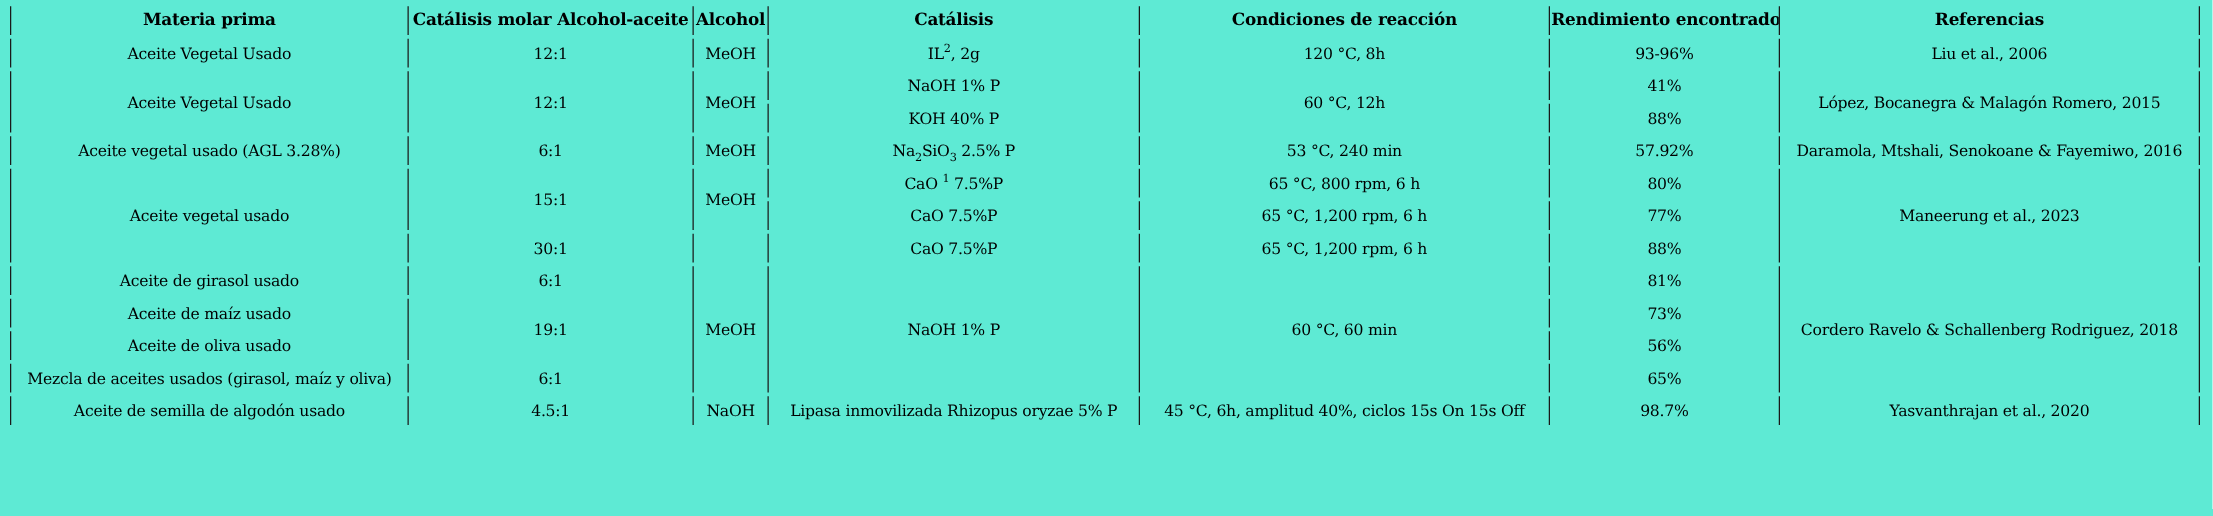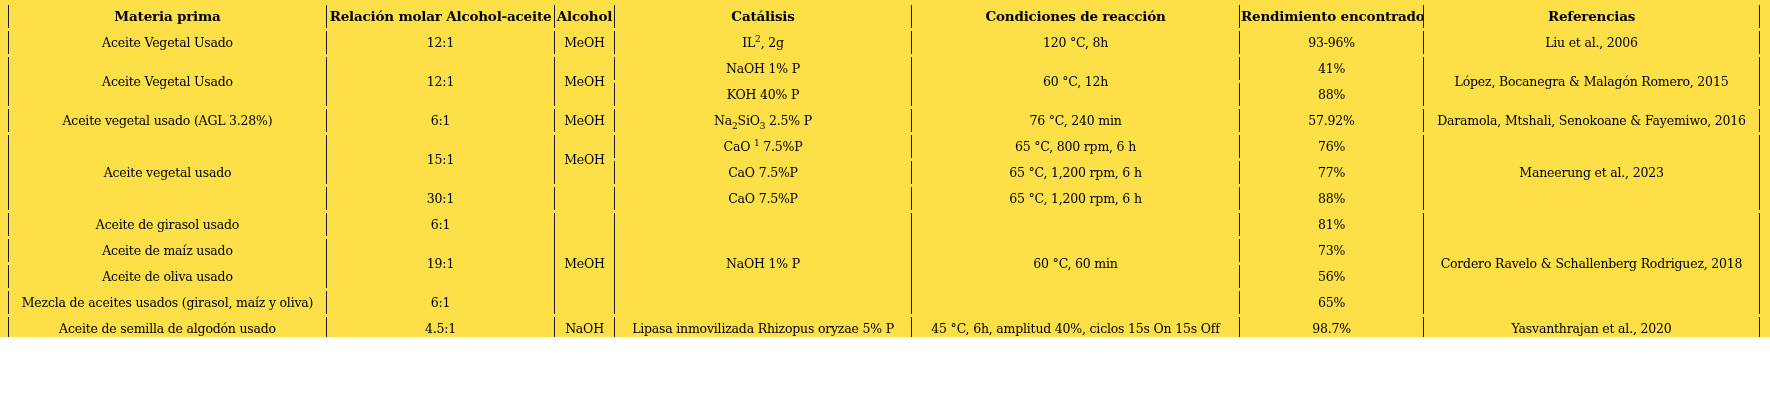--- a/index.html
+++ b/index.html
@@ -3,22 +3,22 @@
 <meta charset="utf-8">
 <style>
   html, body {
     margin: 0;
     padding: 0;
     background: #ffffff;
   }
   .page {
     position: relative;
     width: 1770px;
-    height: 337px;
-    background: #fde047;
+    height: 413px;
+    background: #5eead4;
     overflow: hidden;
     font-family: "DejaVu Serif", serif;
     color: #000000;
   }
   table.lit-table {
     position: absolute;
     left: 8px;
     top: 2px;
     width: 1752px;
     table-layout: fixed;
@@ -73,21 +73,21 @@
         <col class="col-1">
         <col class="col-2">
         <col class="col-3">
         <col class="col-4">
         <col class="col-5">
         <col class="col-6">
       </colgroup>
     <thead>
         <tr>
           <th>Materia prima</th>
-          <th>Relación molar Alcohol-aceite</th>
+          <th>Catálisis molar Alcohol-aceite</th>
           <th>Alcohol</th>
           <th>Catálisis</th>
           <th>Condiciones de reacción</th>
           <th>Rendimiento encontrado</th>
           <th class="last">Referencias</th>
         </tr>
       </thead>
     <tbody>
         <tr>
           <td>Aceite Vegetal Usado</td>
@@ -109,31 +109,31 @@
         </tr>
         <tr>
           <td>KOH 40% P</td>
           <td>88%</td>
         </tr>
         <tr>
           <td>Aceite vegetal usado (AGL 3.28%)</td>
           <td>6:1</td>
           <td>MeOH</td>
           <td>Na<sub>2</sub>SiO<sub>3</sub> 2.5% P</td>
-          <td>76 °C, 240 min</td>
+          <td>53 °C, 240 min</td>
           <td>57.92%</td>
           <td class="last">Daramola, Mtshali, Senokoane &amp; Fayemiwo, 2016</td>
         </tr>
         <tr>
           <td rowspan="3">Aceite vegetal usado</td>
           <td rowspan="2">15:1</td>
           <td rowspan="2">MeOH</td>
           <td>CaO <sup>1</sup> 7.5%P</td>
           <td>65 °C, 800 rpm, 6 h</td>
-          <td>76%</td>
+          <td>80%</td>
           <td class="last" rowspan="3">Maneerung et al., 2023</td>
         </tr>
         <tr>
           <td>CaO 7.5%P</td>
           <td>65 °C, 1,200 rpm, 6 h</td>
           <td>77%</td>
         </tr>
         <tr>
           <td>30:1</td>
           <td></td>

